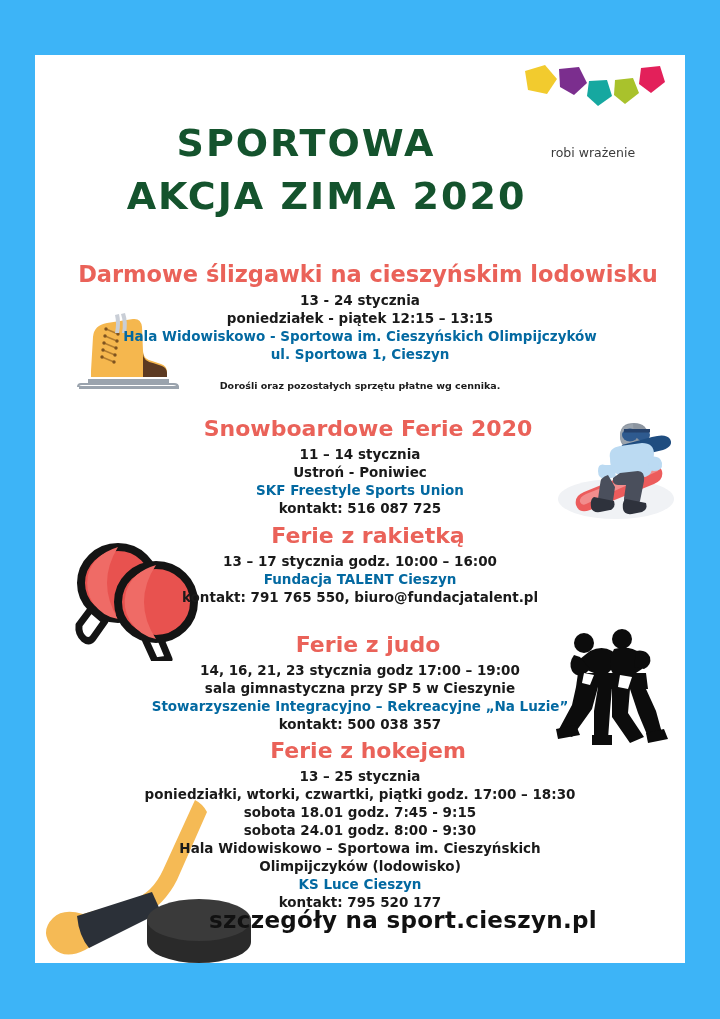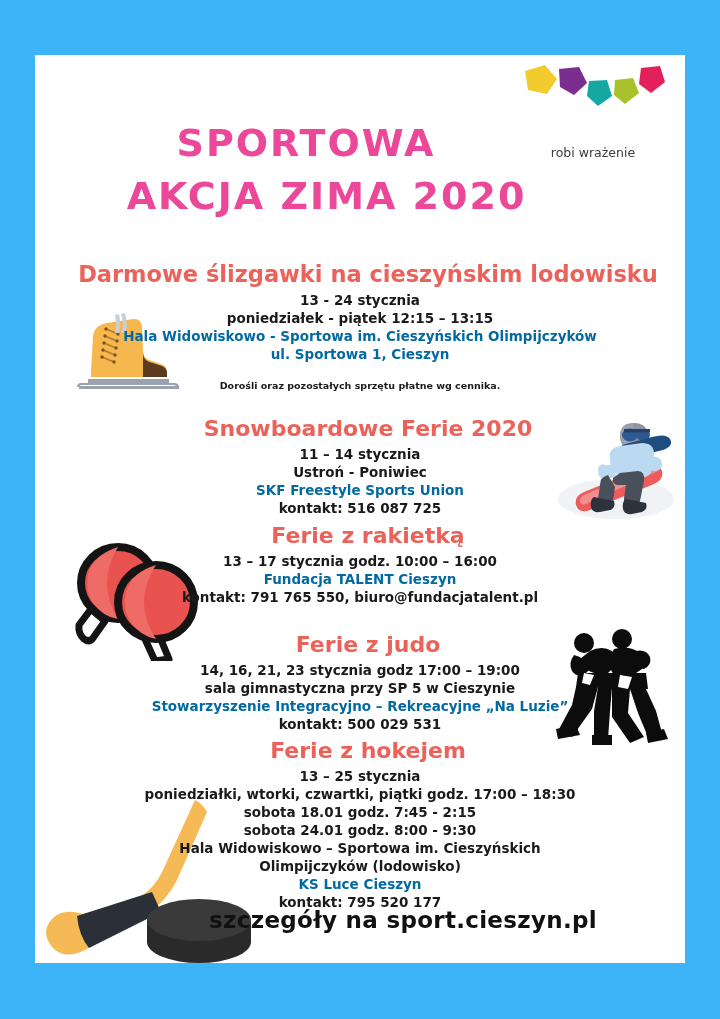--- a/index.html
+++ b/index.html
@@ -60,21 +60,21 @@
     color: #3B3B3B;
   }
 
   
   .main-title {
     position: absolute;
     left: 0;
     top: 62px;
     width: 542px;
     text-align: center;
-    color: #ec4899;
+    color: #14532d;
     font-family: "DejaVu Sans", sans-serif;
     font-weight: bold;
     font-size: 38px;
     line-height: 53px;
     letter-spacing: 2px;
   }
   .main-title .l2 { font-size: 38px; padding-left: 41px; }
 
   
   .section { position: absolute; left: 0; width: 650px; text-align: center; }
@@ -264,28 +264,28 @@
       <div class="line">13 – 17 stycznia godz. 10:00 – 16:00</div>
       <div class="line blue">Fundacja TALENT Cieszyn</div>
       <div class="line">kontakt: 791 765 550, biuro@fundacjatalent.pl</div>
     </div>
 
     <div class="section" style="top:576px;">
       <div class="sec-head">Ferie z judo</div>
       <div class="line">14, 16, 21, 23 stycznia godz 17:00 – 19:00</div>
       <div class="line">sala gimnastyczna przy SP 5 w Cieszynie</div>
       <div class="line blue">Stowarzyszenie Integracyjno – Rekreacyjne „Na Luzie”</div>
-      <div class="line">kontakt: 500 029 531</div>
+      <div class="line">kontakt: 500 038 357</div>
     </div>
 
     <div class="section" style="top:682px;">
       <div class="sec-head">Ferie z hokejem</div>
       <div class="line">13 – 25 stycznia</div>
       <div class="line">poniedziałki, wtorki, czwartki, piątki godz. 17:00 – 18:30</div>
-      <div class="line">sobota 18.01 godz. 7:45 - 2:15</div>
+      <div class="line">sobota 18.01 godz. 7:45 - 9:15</div>
       <div class="line">sobota 24.01 godz. 8:00 - 9:30</div>
       <div class="line">Hala Widowiskowo – Sportowa im. Cieszyńskich</div>
       <div class="line">Olimpijczyków (lodowisko)</div>
       <div class="line blue">KS Luce Cieszyn</div>
       <div class="line">kontakt: 795 520 177</div>
     </div>
 
     <div class="footer">szczegóły na sport.cieszyn.pl</div>
 
   </div>

